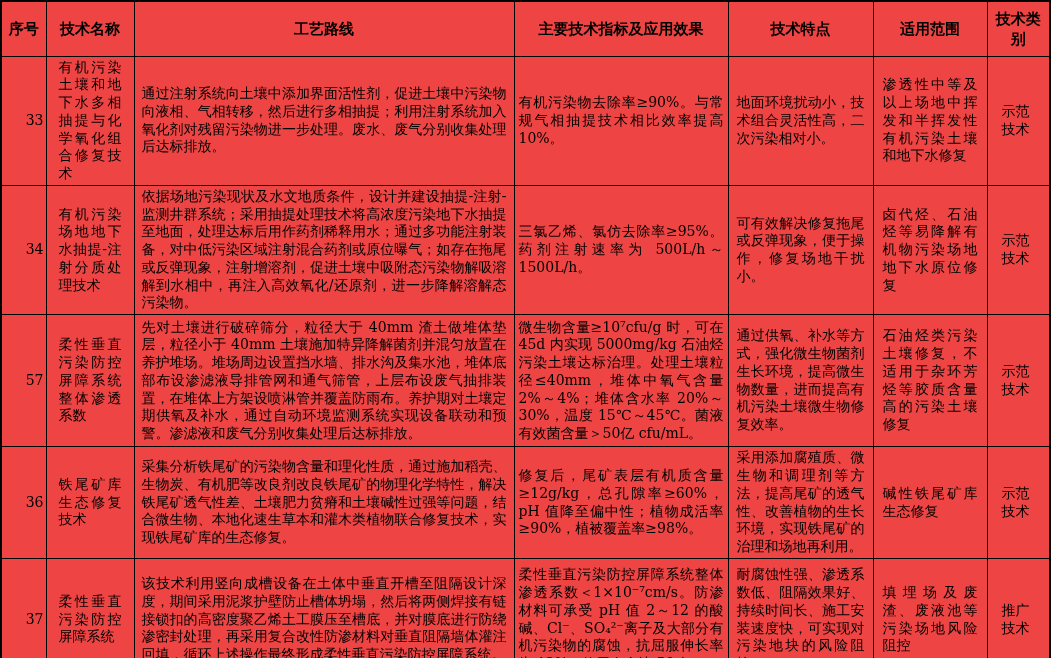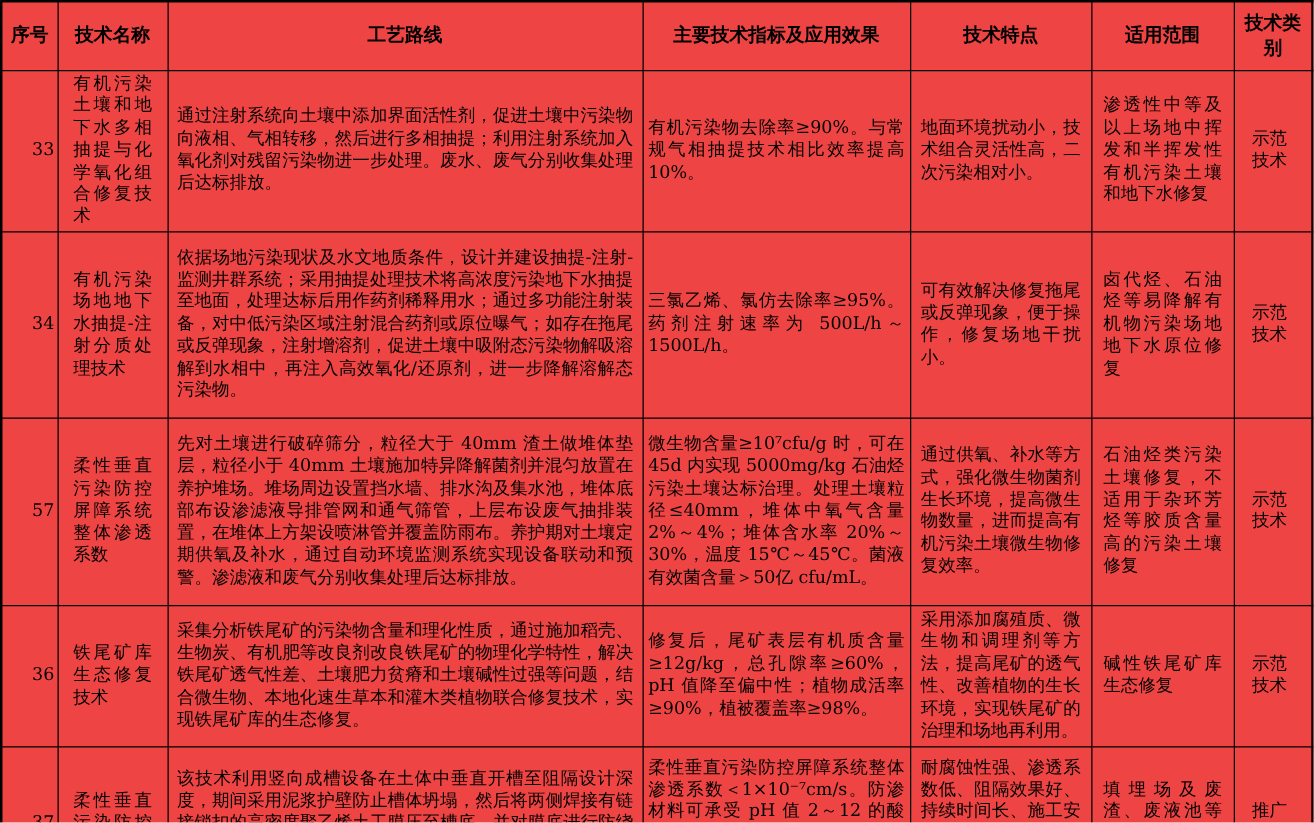--- a/index.html
+++ b/index.html
@@ -45,21 +45,21 @@
     padding: 2px 2px;
   }
   td.c-name {
     text-align: justify;
     text-justify: inter-character;
     padding: 2px 12px;
   }
   td.c-route {
     text-align: justify;
     text-justify: inter-character;
-    padding: 12px 7px;
+    padding: 2px 7px;
   }
   td.c-ind {
     text-align: justify;
     text-justify: inter-character;
     padding: 2px 4px;
   }
   td.c-feat {
     text-align: justify;
     text-justify: inter-character;
     padding: 2px 8px;

